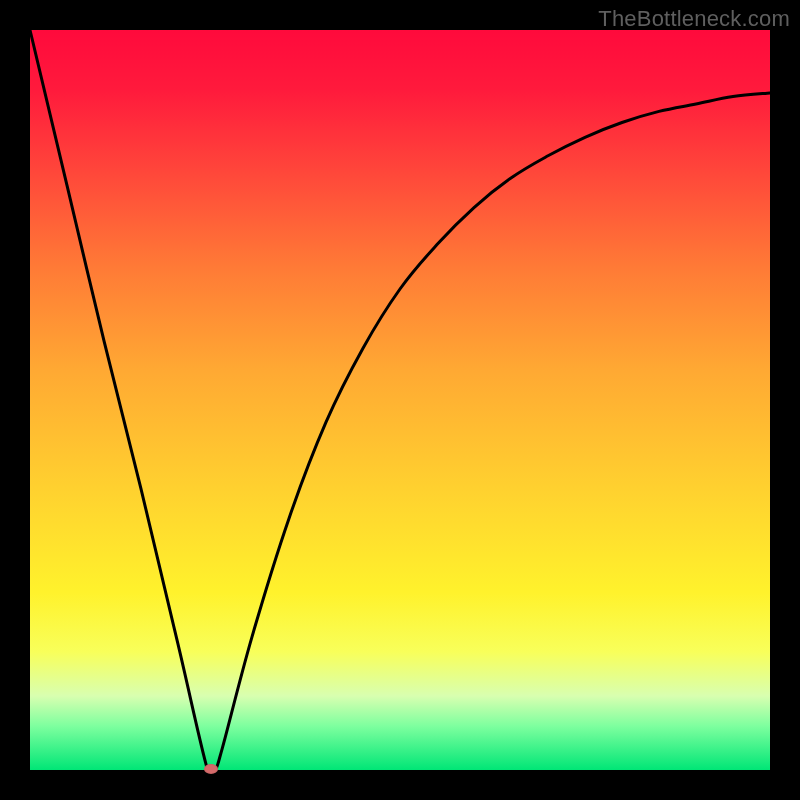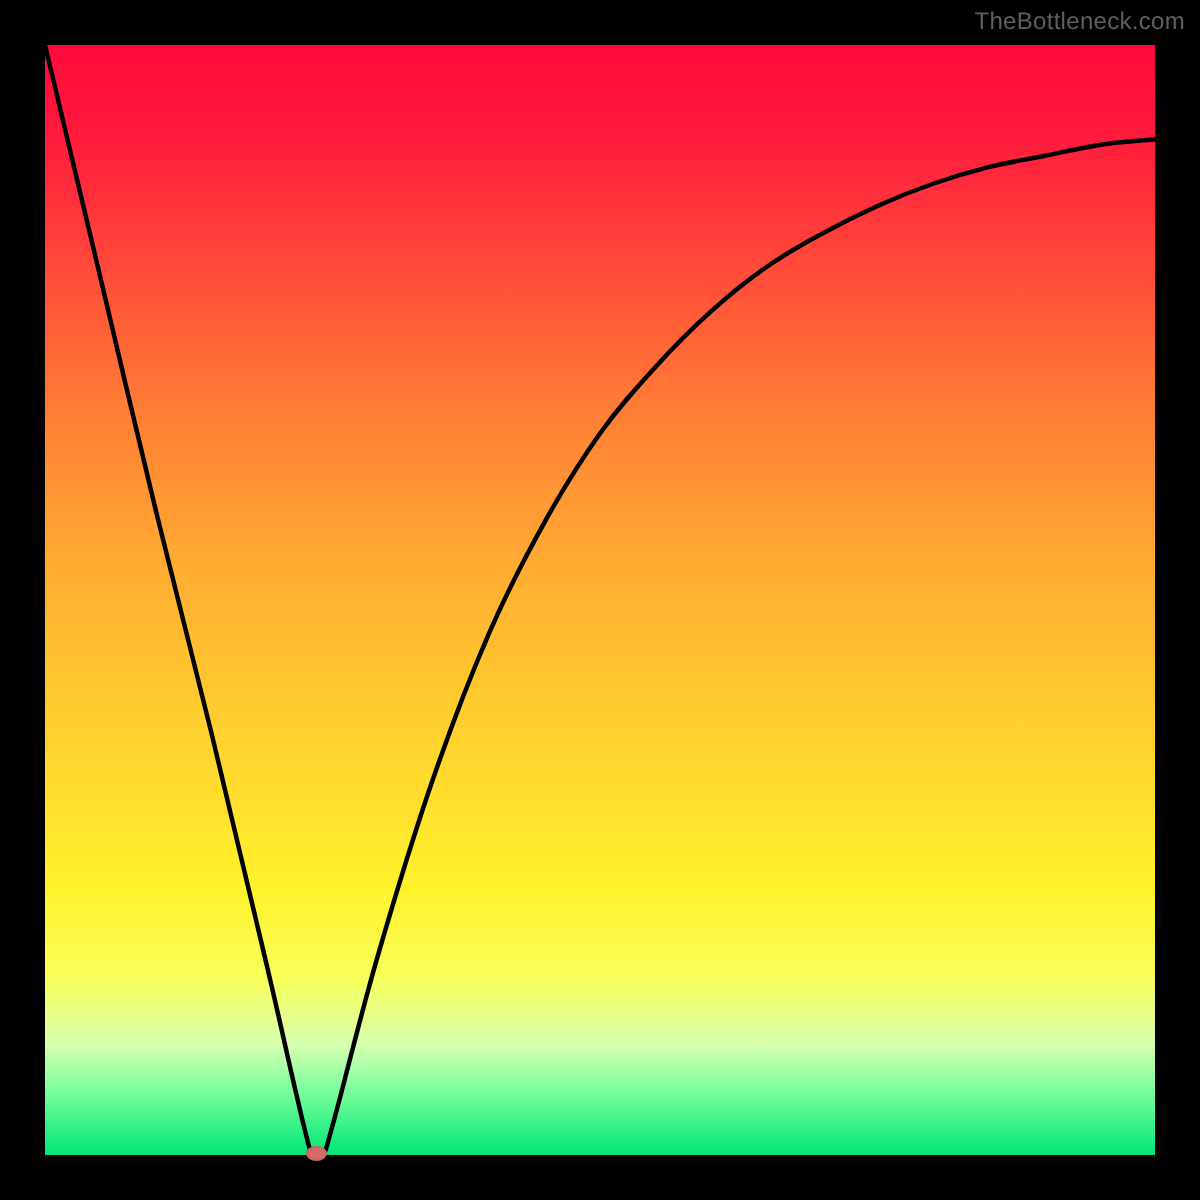--- a/index.html
+++ b/index.html
@@ -28,21 +28,21 @@
       #f8ff5a 84%,
       #d8ffb0 90%,
       #7fff9f 94%,
       #00e676 100%);
   }
   .watermark {
     position: absolute;
     top: 6px;
     right: 10px;
     color: #5f5f5f;
-    font-size: 16px;
+    font-size: 22px;
     letter-spacing: 0.2px;
     font-weight: 500;
     z-index: 5;
     user-select: none;
   }
   svg.curve {
     position: absolute;
     left: 0;
     top: 0;
     width: 740px;

